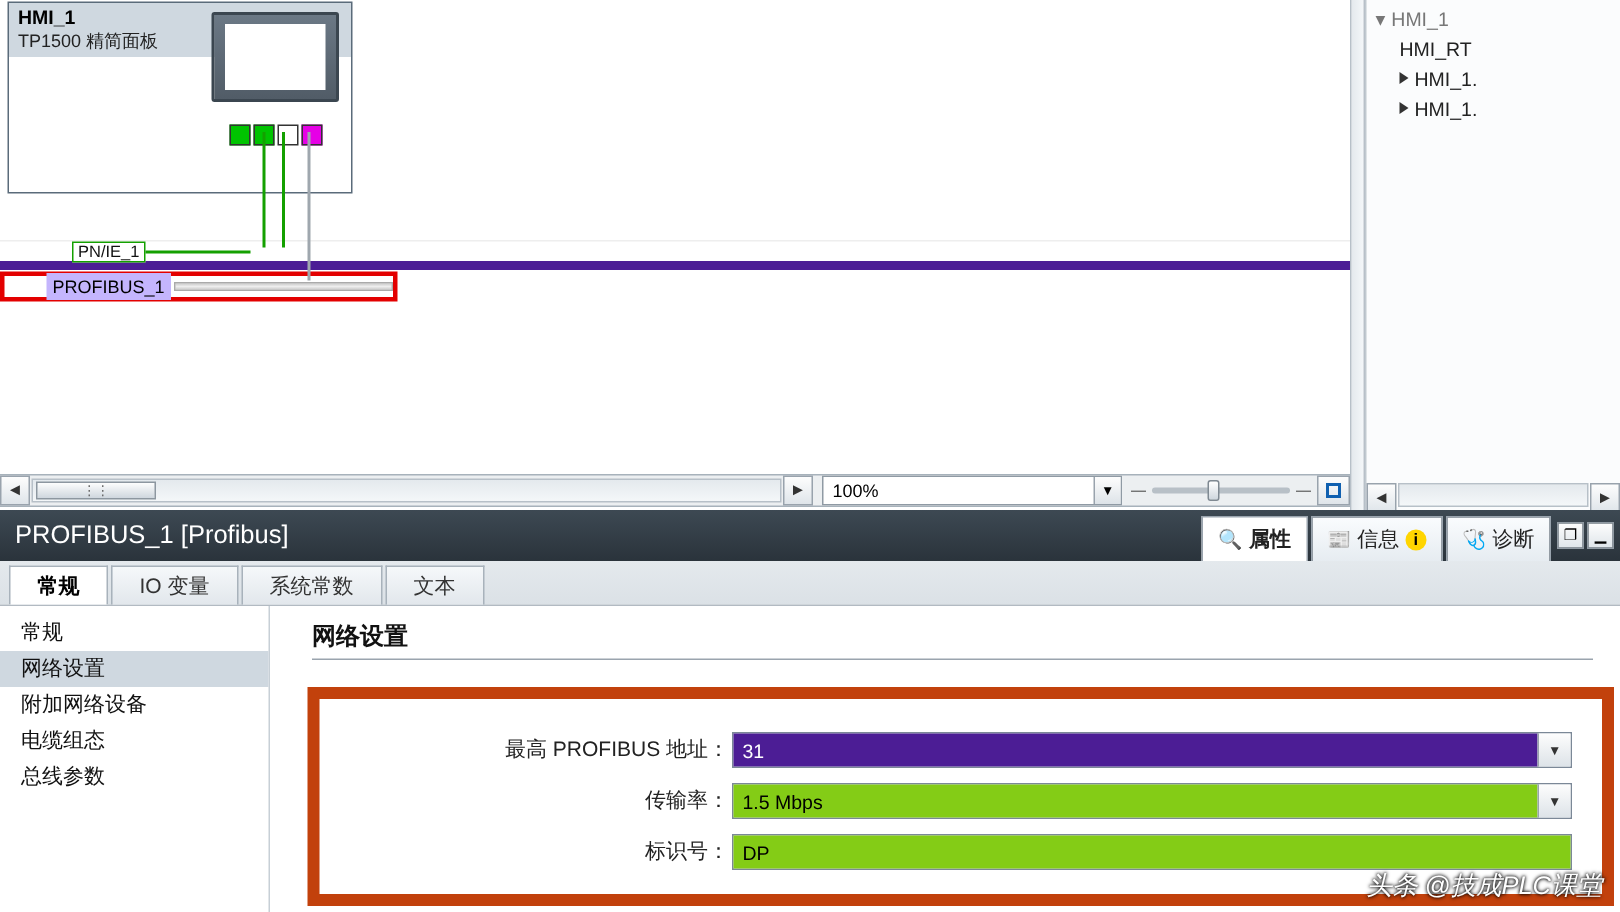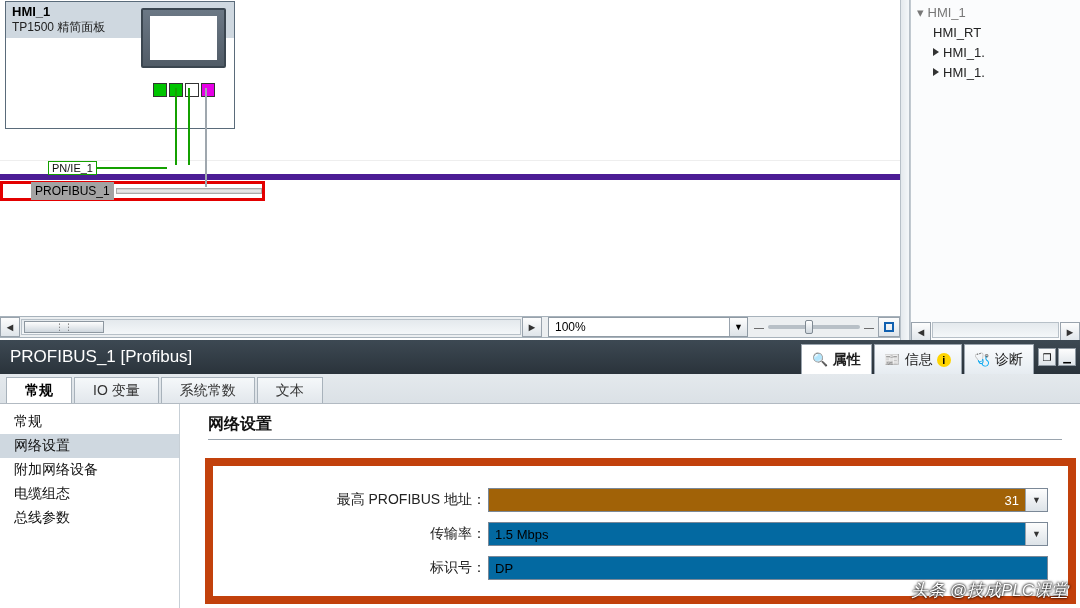--- a/index.html
+++ b/index.html
@@ -17,21 +17,21 @@
 .port { width: 14px; height: 14px; border: 1px solid #333; }
 .port.green { background: #00c400; }
 .port.blank { background: #fff; }
 .port.magenta { background: #e600e6; }
 .pad { height: 90px; }
 
 .net-row { display: flex; align-items: center; height: 20px; padding-left: 48px; border-top: 1px solid #eee; border-bottom: 6px solid #4c1d95; }
 .net-label { padding: 0 3px; border: 1px solid #14a000; font-size: 11px; background: #fff; color: #111; }
 .net-line-g { flex: 0 0 70px; height: 2px; background: #14a000; }
 .net-row.pro { padding-left: 28px; border: 3px solid #e30000; width: 265px; margin-top: 1px; }
-.net-label.pro { border: none; background: #a3a3a3; padding: 2px 4px; font-size: 12px; color: #000; }
+.net-label.pro { border: none; background: #c4b5fd; padding: 2px 4px; font-size: 12px; color: #000; }
 .net-line-p { flex: 1; height: 6px; background: linear-gradient(#ccc,#eee,#ccc); border: 1px solid #aaa; margin-left: 2px; }
 
 .ruler { position: absolute; left: 0; right: 0; bottom: 0; top: 200px; background: repeating-linear-gradient(#fff 0 16px,#f2f5f7 16px 17px); z-index: -1; }
 
 .hsb-row { position: absolute; left: 0; top: 316px; width: 900px; height: 22px; display: flex; align-items: center; background: #eceff1; border-top: 1px solid #a7b2bb; border-bottom: 1px solid #a7b2bb; }
 .sb-btn { width: 20px; height: 20px; background: linear-gradient(#fdfdfd,#dfe5ea); border: 1px solid #99a3ad; display: flex; align-items: center; justify-content: center; font-size: 11px; color: #333; cursor: pointer; }
 .sb-track { flex: 1; height: 16px; background: linear-gradient(#e4e9ed,#f4f7f9); border: 1px solid #b7c0c8; margin: 0 1px; position: relative; }
 .sb-thumb { position: absolute; left: 2px; top: 1px; height: 12px; width: 80px; background: linear-gradient(#fdfdfd,#cfd7de); border: 1px solid #8d97a0; display:flex;align-items:center;justify-content:center; font-size:9px; color:#666; }
 .zoom-box { width: 200px; height: 20px; margin: 0 6px; border: 1px solid #8f9aa4; background: #fff; display: flex; align-items: center; }
 .zoom-val { flex: 1; padding: 0 6px; font-size: 12px; }
@@ -66,22 +66,22 @@
 .prop-body { position:absolute; left:0; top:404px; width:1080px; bottom:0; display:flex; background:#fff; }
 .prop-nav { width:180px; border-right:1px solid #c7cfd6; padding:6px 0; }
 .prop-nav-item { padding:3px 14px; font-size:14px; color:#111; cursor:pointer; }
 .prop-nav-item.sel { background:#cfd8e0; }
 .prop-content { flex:1; padding:10px 18px 10px 28px; position:relative; }
 .section-title { font-size:16px; font-weight:bold; color:#111; border-bottom:1px solid #9aa4ae; padding-bottom:4px; margin-bottom:30px; }
 .red-frame { position:absolute; left:205px; top:54px; right:4px; bottom:4px; border:8px solid #c2410c; padding:22px 20px 12px 20px; }
 .form-row { display:flex; align-items:center; margin-bottom:10px; }
 .form-label { width:255px; text-align:right; font-size:14px; color:#222; padding-right:2px; }
 .form-input-wrap { flex:1; height:24px; border:1px solid #7b8897; background:#fff; display:flex; }
-.form-input { flex:1; padding:0 6px; font-size:13px; background:#0369a1; border:none; outline:none; }
-.form-input.selblue { background:#a16207; color:#fff;text-align:right; }
+.form-input { flex:1; padding:0 6px; font-size:13px; background:#84cc16; border:none; outline:none; }
+.form-input.selblue { background:#4c1d95; color:#fff; }
 .dd-btn { width:22px; background:linear-gradient(#fdfdfd,#dde3e8); border-left:1px solid #99a3ad; display:flex;align-items:center;justify-content:center; font-size:9px; color:#333; cursor:pointer; }
 
 .vert-slim { position:absolute; top:0; width:10px; background:linear-gradient(90deg,#e4e9ed,#f4f7f9); border-left:1px solid #b7c0c8; border-right:1px solid #b7c0c8; }
 .watermark { position:absolute; right:12px; bottom:6px; font-size:17px; color:#fff; text-shadow:0 0 3px #000,0 0 2px #000; font-weight:500; pointer-events:none;font-style:italic; }
 
 .vconn-g { position:absolute; left:188px; top:88px; width:2px; height:77px; background:#14a000; }
 .vconn-g2 { position:absolute; left:175px; top:88px; width:2px; height:77px; background:#14a000; }
 .vconn-p { position:absolute; left:205px; top:88px; width:2px; height:99px; background:#9fa7ae; }
 </style>
 </head>

